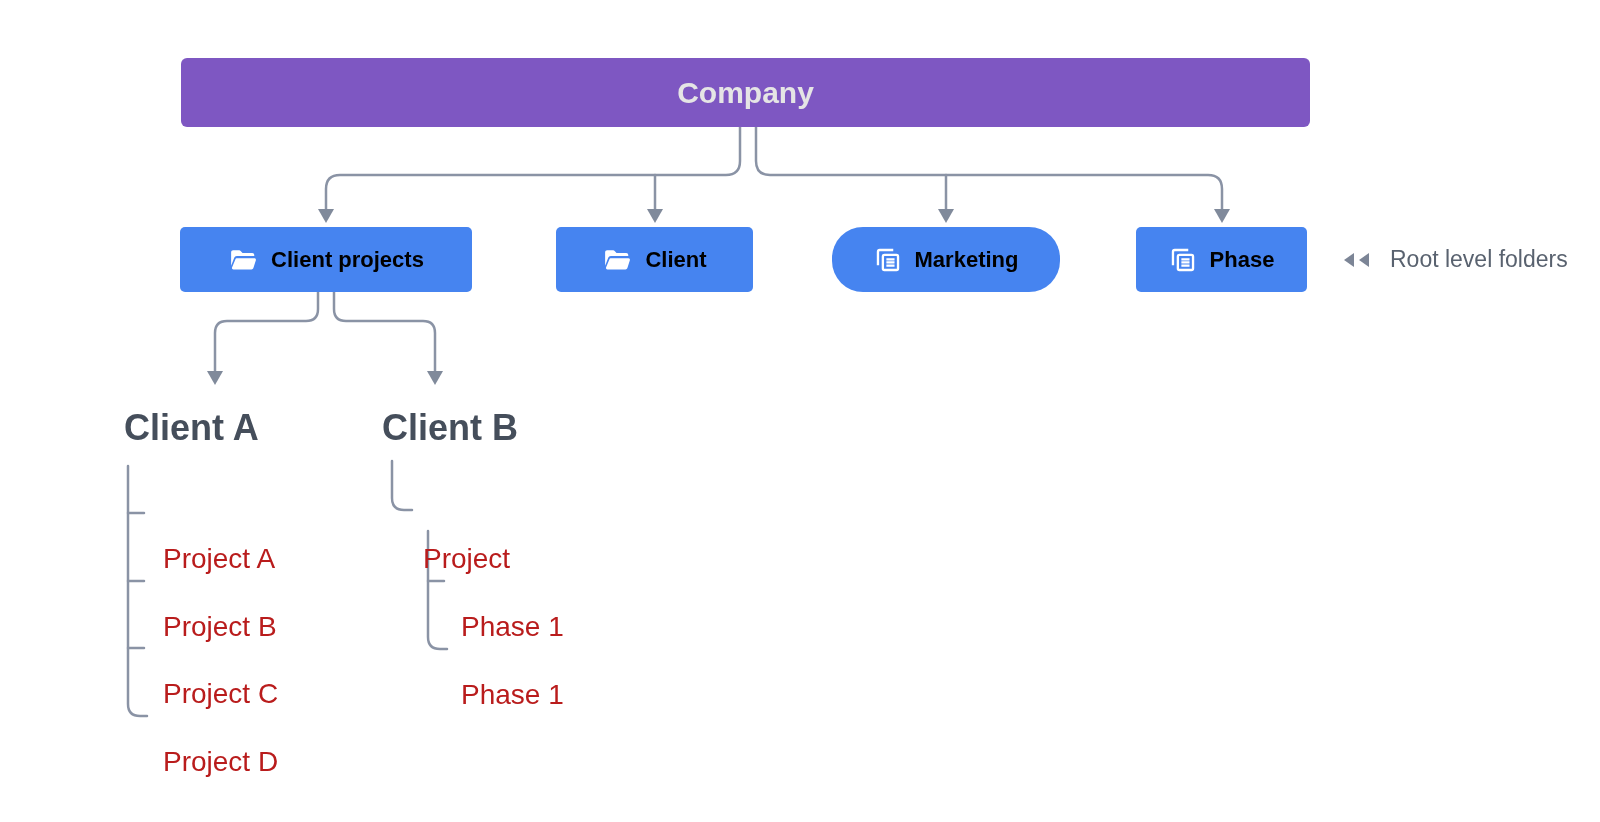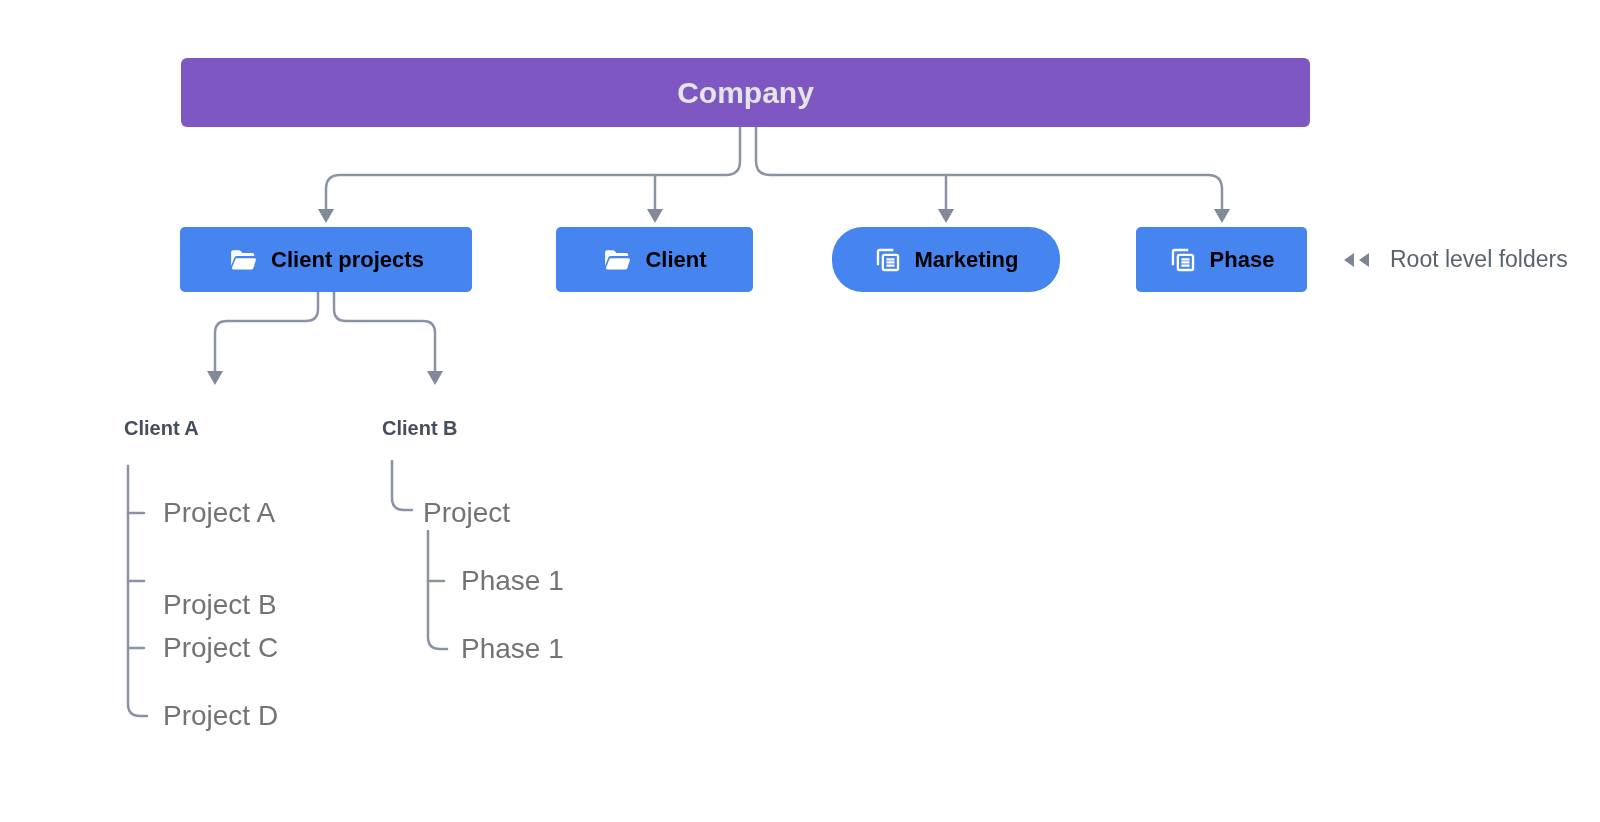--- a/index.html
+++ b/index.html
@@ -23,31 +23,31 @@
   .btn-client-projects{left:180px;width:292px;}
   .btn-support{left:556px;width:197px;}
   .btn-marketing{left:832px;width:228px;border-radius:31px;}
   .btn-sales{left:1136px;width:171px;}
   .annotation{
     position:absolute;left:1340px;top:227px;height:65px;
     display:flex;align-items:center;gap:16px;
     color:#59626F;font-size:23px;
   }
   .tree-head{
-    position:absolute;font-size:20px;font-weight:bold;color:#454E5B;
+    position:absolute;font-size:36px;font-weight:bold;color:#454E5B;
     line-height:36px;white-space:nowrap;
   }
   .head-client-a{left:124px;top:410px;}
   .head-client-b{left:382px;top:410px;}
   .tree-item{
-    position:absolute;font-size:28px;color:#737373;
-    line-height:36px;white-space:nowrap;
+    position:absolute;font-size:28px;color:#b91c1c;
+    line-height:36px;white-space:nowrap;margin-top:46px;
   }
   .item-a0{left:163px;top:495px;}
-  .item-a1{left:163px;top:587px;}
+  .item-a1{left:163px;top:563px;}
   .item-a2{left:163px;top:630px;}
   .item-a3{left:163px;top:698px;}
   .item-b-project{left:423px;top:495px;}
   .item-b-phase0{left:461px;top:563px;}
   .item-b-phase1{left:461px;top:631px;}
 </style>
 </head>
 <body>
 
 <div class="canvas">

